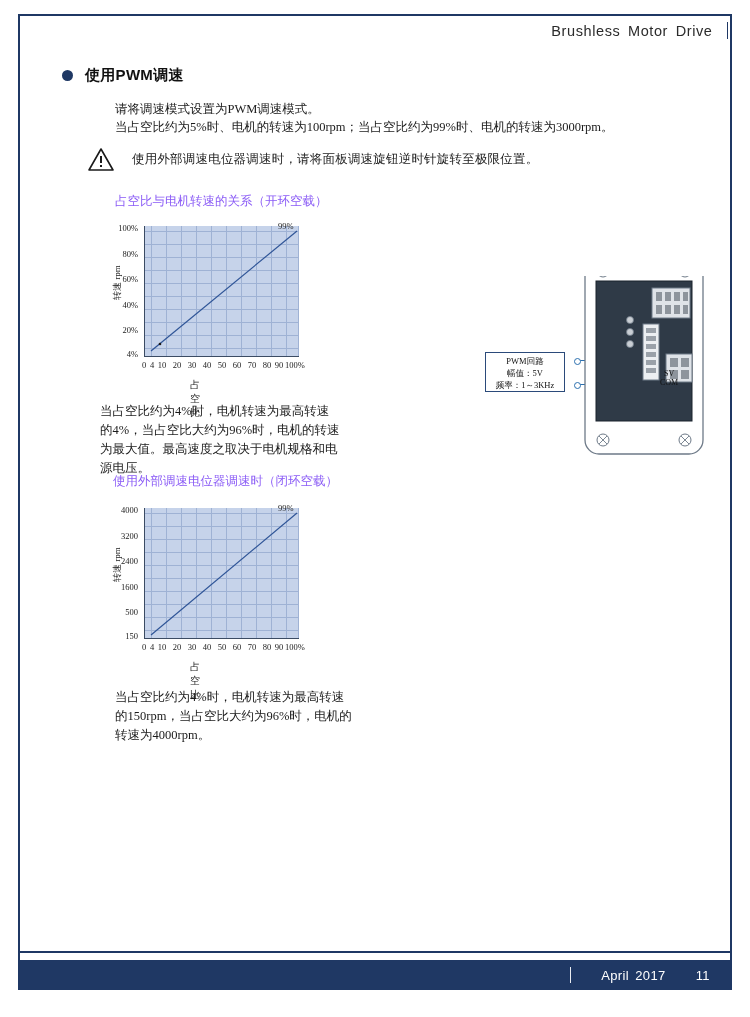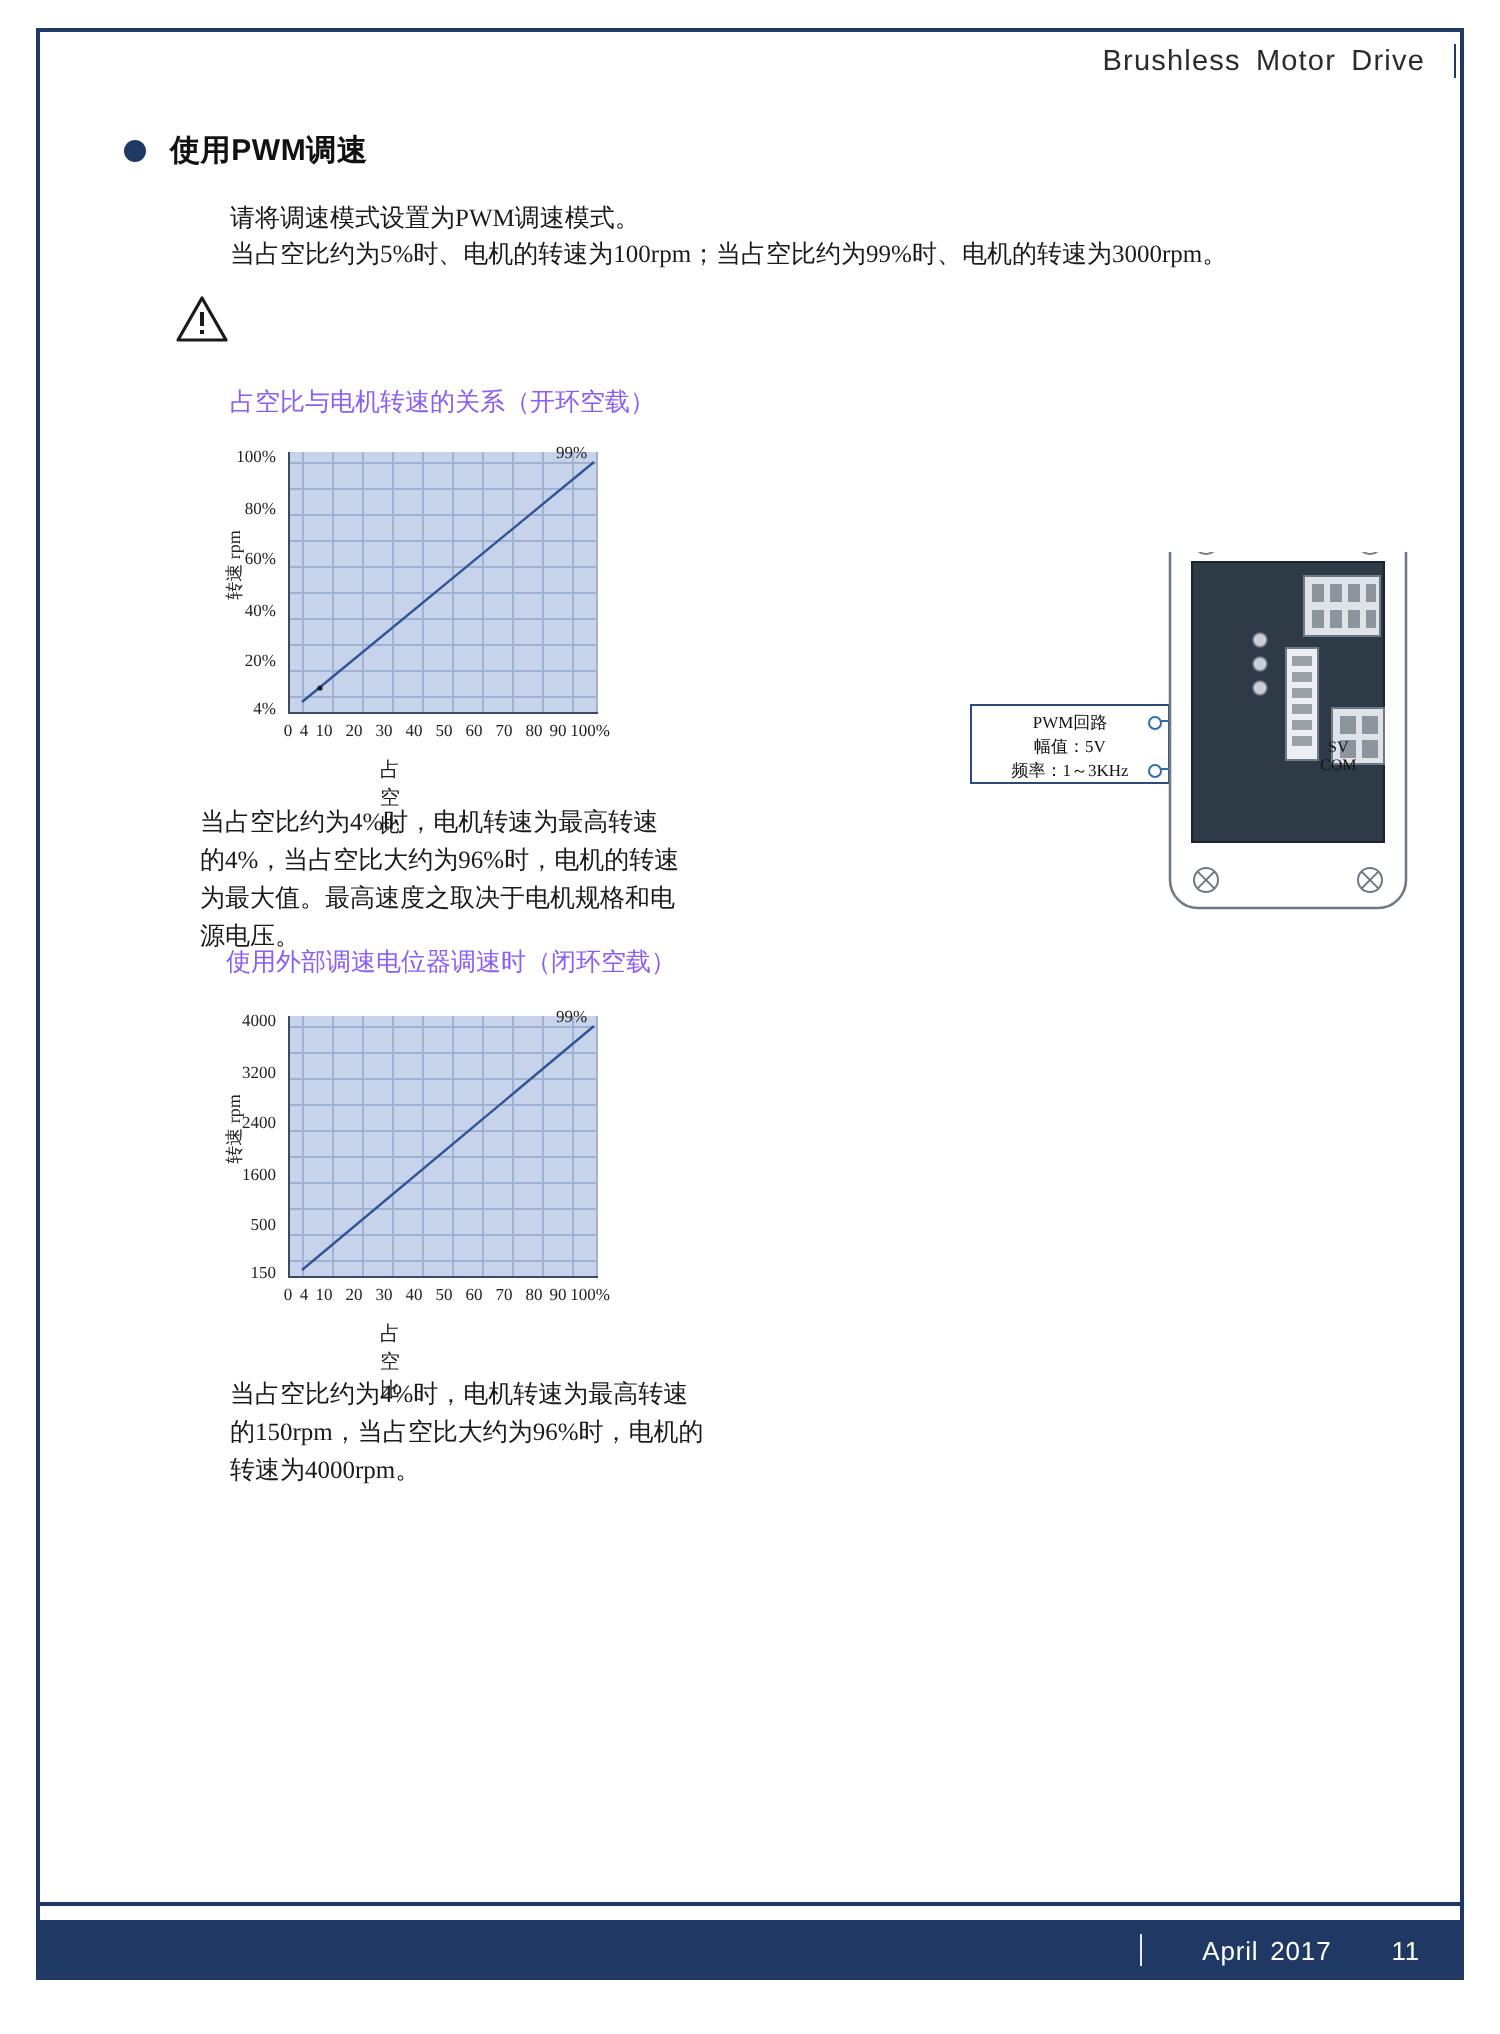--- a/index.html
+++ b/index.html
@@ -206,21 +206,21 @@
     position: absolute;
     left: 480px;
     top: 276px;
     width: 230px;
     height: 200px;
   }
   .pwm-box {
     position: absolute;
     left: 5px;
     top: 76px;
-    width: 100px;
+    width: 80px;
     height: 40px;
     border: 1px solid #2b4a7a;
     background: #ffffff;
     font-family: "Liberation Serif", serif;
     font-size: 8.5px;
     color: #111;
     line-height: 12px;
     padding-top: 2px;
     box-sizing: border-box;
     text-align: center;
@@ -307,20 +307,21 @@
 <div class="para p-intro2">当占空比约为5%时、电机的转速为100rpm；当占空比约为99%时、电机的转速为3000rpm。</div>
 
 <div class="warn-row">
   <span class="warn-tri">
     <svg width="26" height="23" viewBox="0 0 26 23">
       <polygon points="13,1 25,22 1,22" fill="#ffffff" stroke="#1a1a1a" stroke-width="1.6" stroke-linejoin="round"></polygon>
       <rect x="12" y="8" width="2" height="7" fill="#1a1a1a"></rect>
       <rect x="12" y="17" width="2" height="2" fill="#1a1a1a"></rect>
     </svg>
   </span>
+  <span class="warn-text">使用外部调速电位器调速时，请将面板调速旋钮逆时针旋转至极限位置。</span>
 </div>
 
 <div class="chart-caption cap1">占空比与电机转速的关系（开环空载）</div>
 
 <div class="chart-wrap chart1">
   <div class="axis-y-label">转速 rpm</div>
 
   <div class="ytick" style="top:131px;">4%</div>
   <div class="ytick" style="top:107px;">20%</div>
   <div class="ytick" style="top:82px;">40%</div>

